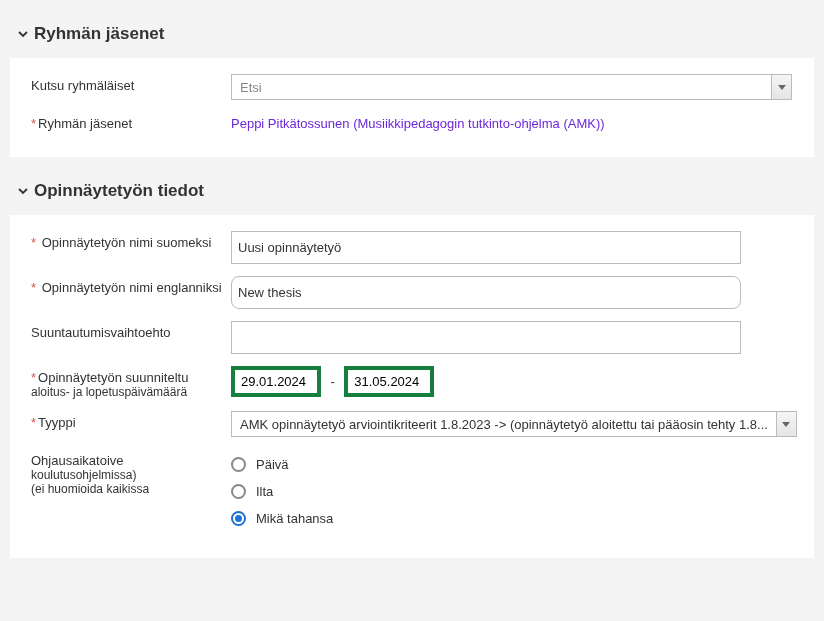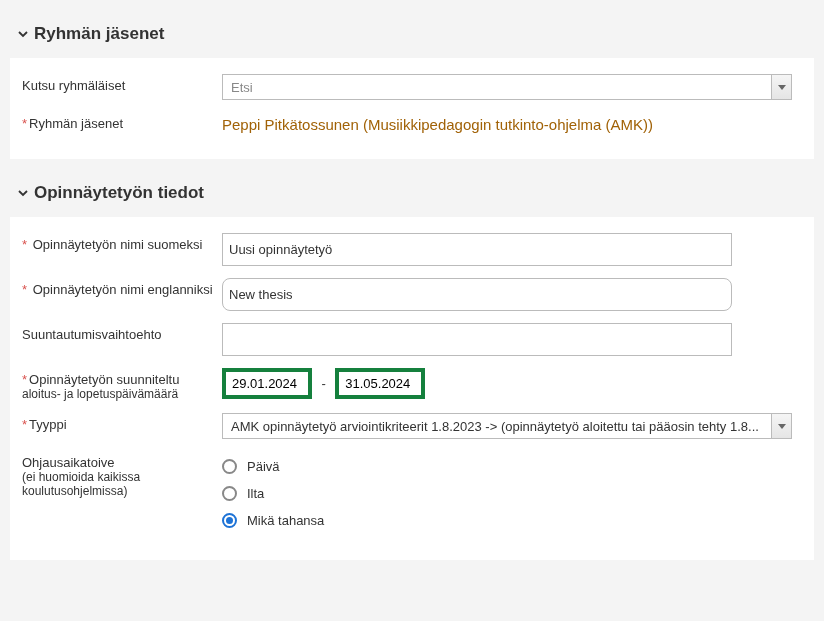--- a/index.html
+++ b/index.html
@@ -34,20 +34,21 @@
     display: flex;
     align-items: flex-start;
     padding: 6px 12px;
   }
   .label-col {
     width: 200px;
     flex-shrink: 0;
     padding-top: 4px;
     font-size: 13px;
     color: #333;
+    margin-left: 9px;
   }
   .label-col .sub {
     display: block;
     font-size: 12px;
   }
   .req {
     color: #d9534f;
     margin-right: 2px;
   }
   .field-col {
@@ -87,22 +88,22 @@
     cursor: pointer;
   }
   .caret-down {
     width: 0; height: 0;
     border-left: 4px solid transparent;
     border-right: 4px solid transparent;
     border-top: 5px solid #666;
   }
   .static-text {
     padding-top: 4px;
-    font-size: 15px;
-    color: #a16207;
+    font-size: 13px;
+    color: #6d28d9;
   }
   .date-input {
     width: 90px;
     border: 4px solid #15803d;
     padding: 4px 6px;
     font-size: 13px;
     text-align: left;
   }
   .date-sep {
     display: inline-block;
@@ -225,22 +226,22 @@
         <div class="combo-btn">
           <div class="caret-down"></div>
         </div>
       </div>
     </div>
   </div>
 
   <div class="row">
     <div class="label-col">
       <span>Ohjausaikatoive</span>
+      <span class="sub">koulutusohjelmissa)</span>
       <span class="sub">(ei huomioida kaikissa</span>
-      <span class="sub">koulutusohjelmissa)</span>
     </div>
     <div class="field-col">
       <div class="radio-group">
         <div class="radio-row">
           <span class="radio-outer"></span>
           <span>Päivä</span>
         </div>
         <div class="radio-row">
           <span class="radio-outer"></span>
           <span>Ilta</span>

